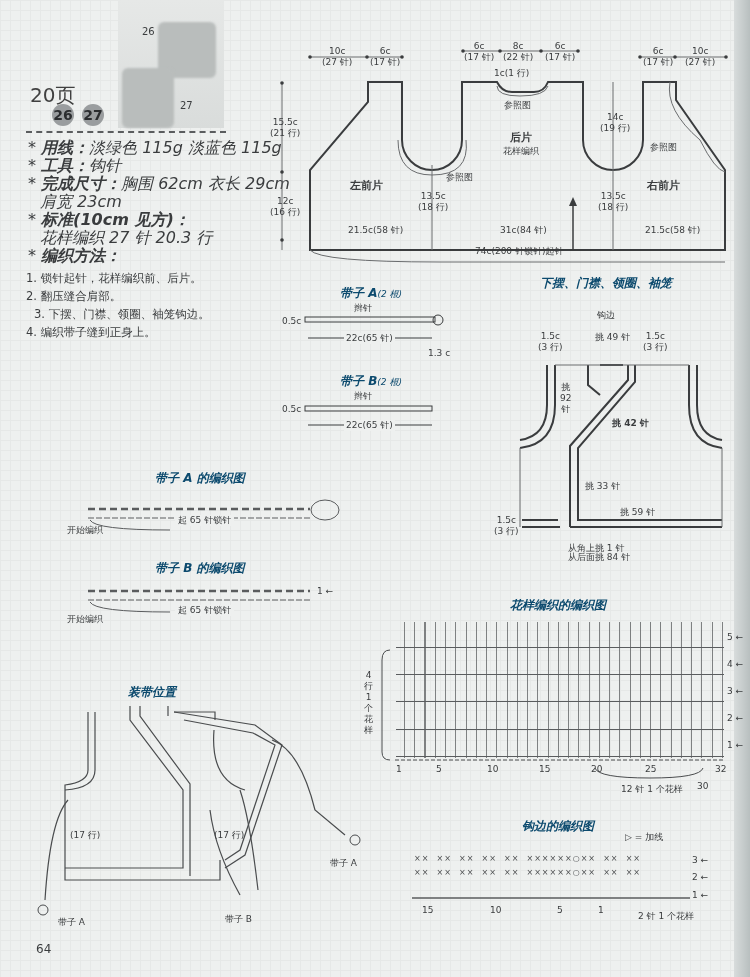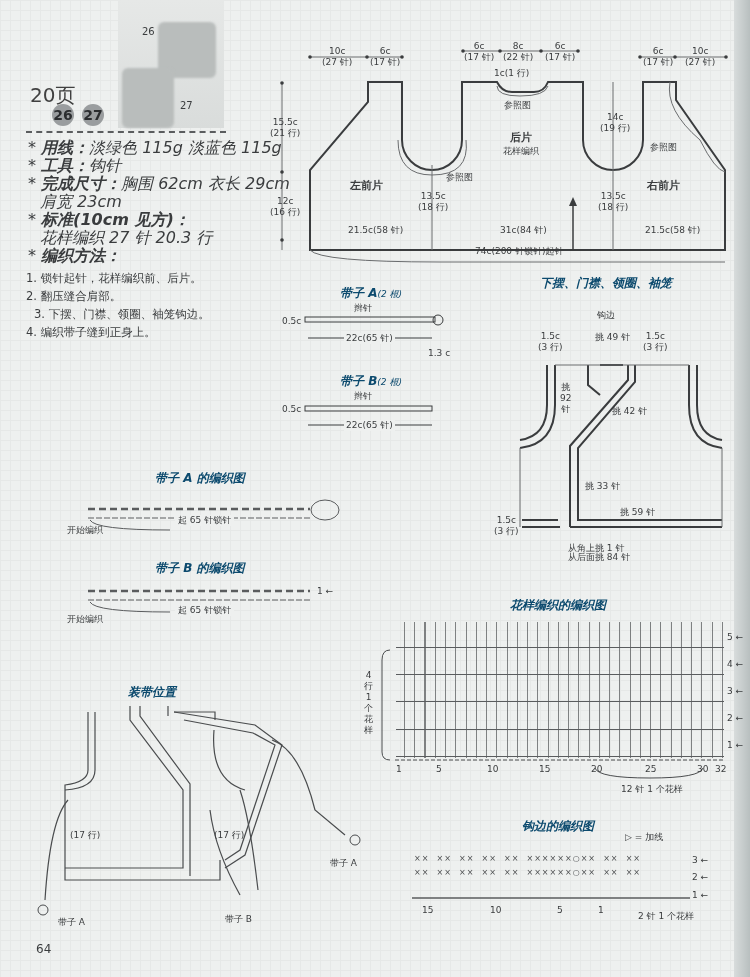--- a/index.html
+++ b/index.html
@@ -236,21 +236,21 @@
 <div class="lbl" style="left:595px;top:332px;">挑 49 针</div>
 <div class="lbl" style="left:643px;top:331px;">
     <div>1.5c</div>
     <div>(3 行)</div>
   </div>
 <div class="lbl" style="left:560px;top:382px;">
     <div>挑</div>
     <div>92</div>
     <div>针</div>
   </div>
-<div class="lbl" style="left:612px;top:406px;">挑 42 针</div>
+<div class="lbl" style="left:612px;top:418px;font-weight:bold;">挑 42 针</div>
 <div class="lbl" style="left:585px;top:481px;">挑 33 针</div>
 <div class="lbl" style="left:618px;top:507px;background:#eef0ef;padding:0 2px;">挑 59 针</div>
 <div class="lbl" style="left:494px;top:515px;">
     <div>1.5c</div>
     <div>(3 行)</div>
   </div>
 <div class="lbl" style="left:568px;top:543px;">从角上挑 1 针</div>
 <div class="lbl" style="left:568px;top:552px;">从后面挑 84 针</div>
 
 <div class="head" style="left:155px;top:470px;">带子 A 的编织图</div>
@@ -276,21 +276,21 @@
 <div class="lbl" style="left:727px;top:659px;">4 ←</div>
 <div class="lbl" style="left:727px;top:686px;">3 ←</div>
 <div class="lbl" style="left:727px;top:713px;">2 ←</div>
 <div class="lbl" style="left:727px;top:740px;">1 ←</div>
 <div class="lbl" style="left:396px;top:764px;">1</div>
 <div class="lbl" style="left:436px;top:764px;">5</div>
 <div class="lbl" style="left:487px;top:764px;">10</div>
 <div class="lbl" style="left:539px;top:764px;">15</div>
 <div class="lbl" style="left:591px;top:764px;">20</div>
 <div class="lbl" style="left:645px;top:764px;">25</div>
-<div class="lbl" style="left:697px;top:764px;text-align:center;">30</div>
+<div class="lbl" style="left:697px;top:781px;text-align:center;">30</div>
 <div class="lbl" style="left:715px;top:764px;">32</div>
 <div class="lbl" style="left:621px;top:784px;">12 针 1 个花样</div>
 
 <div class="head" style="left:522px;top:818px;">钩边的编织图</div>
 <div class="lbl" style="left:625px;top:832px;"><span>▷</span> <span>= 加线</span></div>
 <div style="position:absolute;left:414px;top:852px;width:272px;height:44px;font-size:8px;letter-spacing:1px;color:#4a4c4e;line-height:14px;white-space:nowrap;">
   <div>×× &nbsp;×× &nbsp;×× &nbsp;×× &nbsp;×× &nbsp;××××××○×× &nbsp;×× &nbsp;××</div>
   <div>×× &nbsp;×× &nbsp;×× &nbsp;×× &nbsp;×× &nbsp;××××××○×× &nbsp;×× &nbsp;××</div>
 </div>
 <div class="lbl" style="left:692px;top:855px;">3 ←</div>

